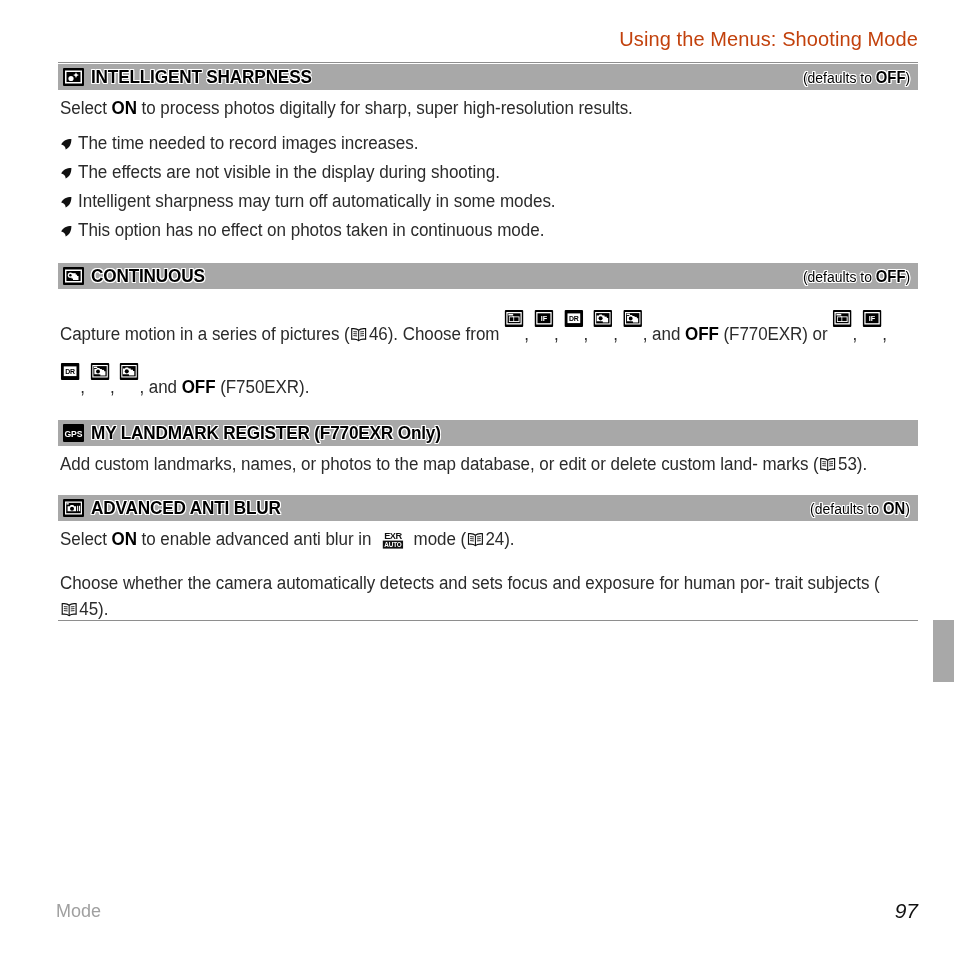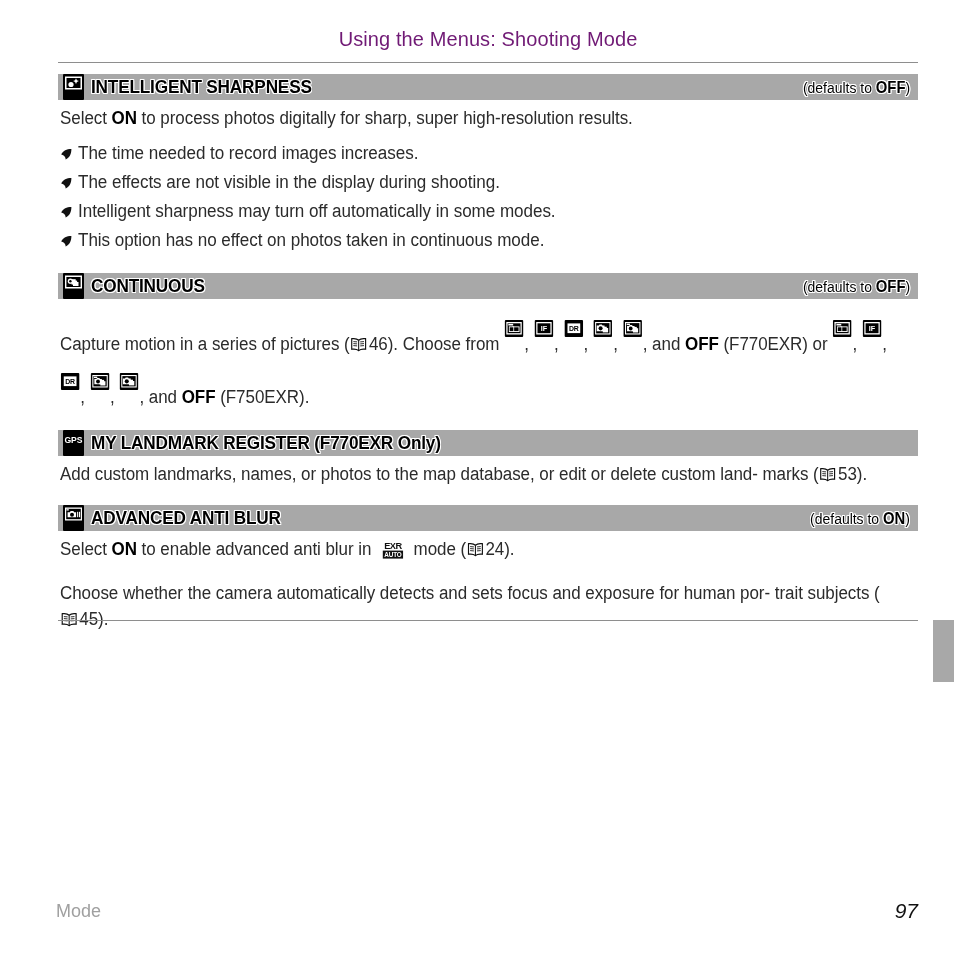--- a/index.html
+++ b/index.html
@@ -19,40 +19,40 @@
     position: absolute;
     inset: 0;
   }
 
   
   .running-head {
     position: absolute;
     left: 58px;
     right: 36px;
     top: 28px;
-    text-align: center;
+    text-align: right;
     font-size: 20px;
-    color: #701a75;
+    color: #c2410c;
     letter-spacing: 0.1px;
     font-family: "Liberation Sans", sans-serif;
   }
   .head-rule {
     position: absolute;
     left: 58px;
     right: 36px;
     top: 62px;
     height: 1px;
     background: #8e8e8e;
   }
 
   
   .content {
     position: absolute;
     left: 58px;
-    top: 74px;
+    top: 64px;
     width: 860px;
   }
 
   
   .sec-bar {
     position: relative;
     background: #a8a8a8;
     height: 26px;
     display: flex;
     align-items: center;
@@ -122,21 +122,21 @@
 
   .gap-a { height: 16px; }
   .gap-b { height: 14px; }
   .gap-c { height: 12px; }
 
   
   .badge {
     display: inline-block;
     vertical-align: middle;
     width: 21px;
-    height: 26px;
+    height: 18px;
     background: #000;
     border-radius: 1px;
     position: relative;
     flex: 0 0 auto;
   }
   .badge svg { display: block; }
 
   .inline-badge {
     display: inline-block;
     vertical-align: -3px;

